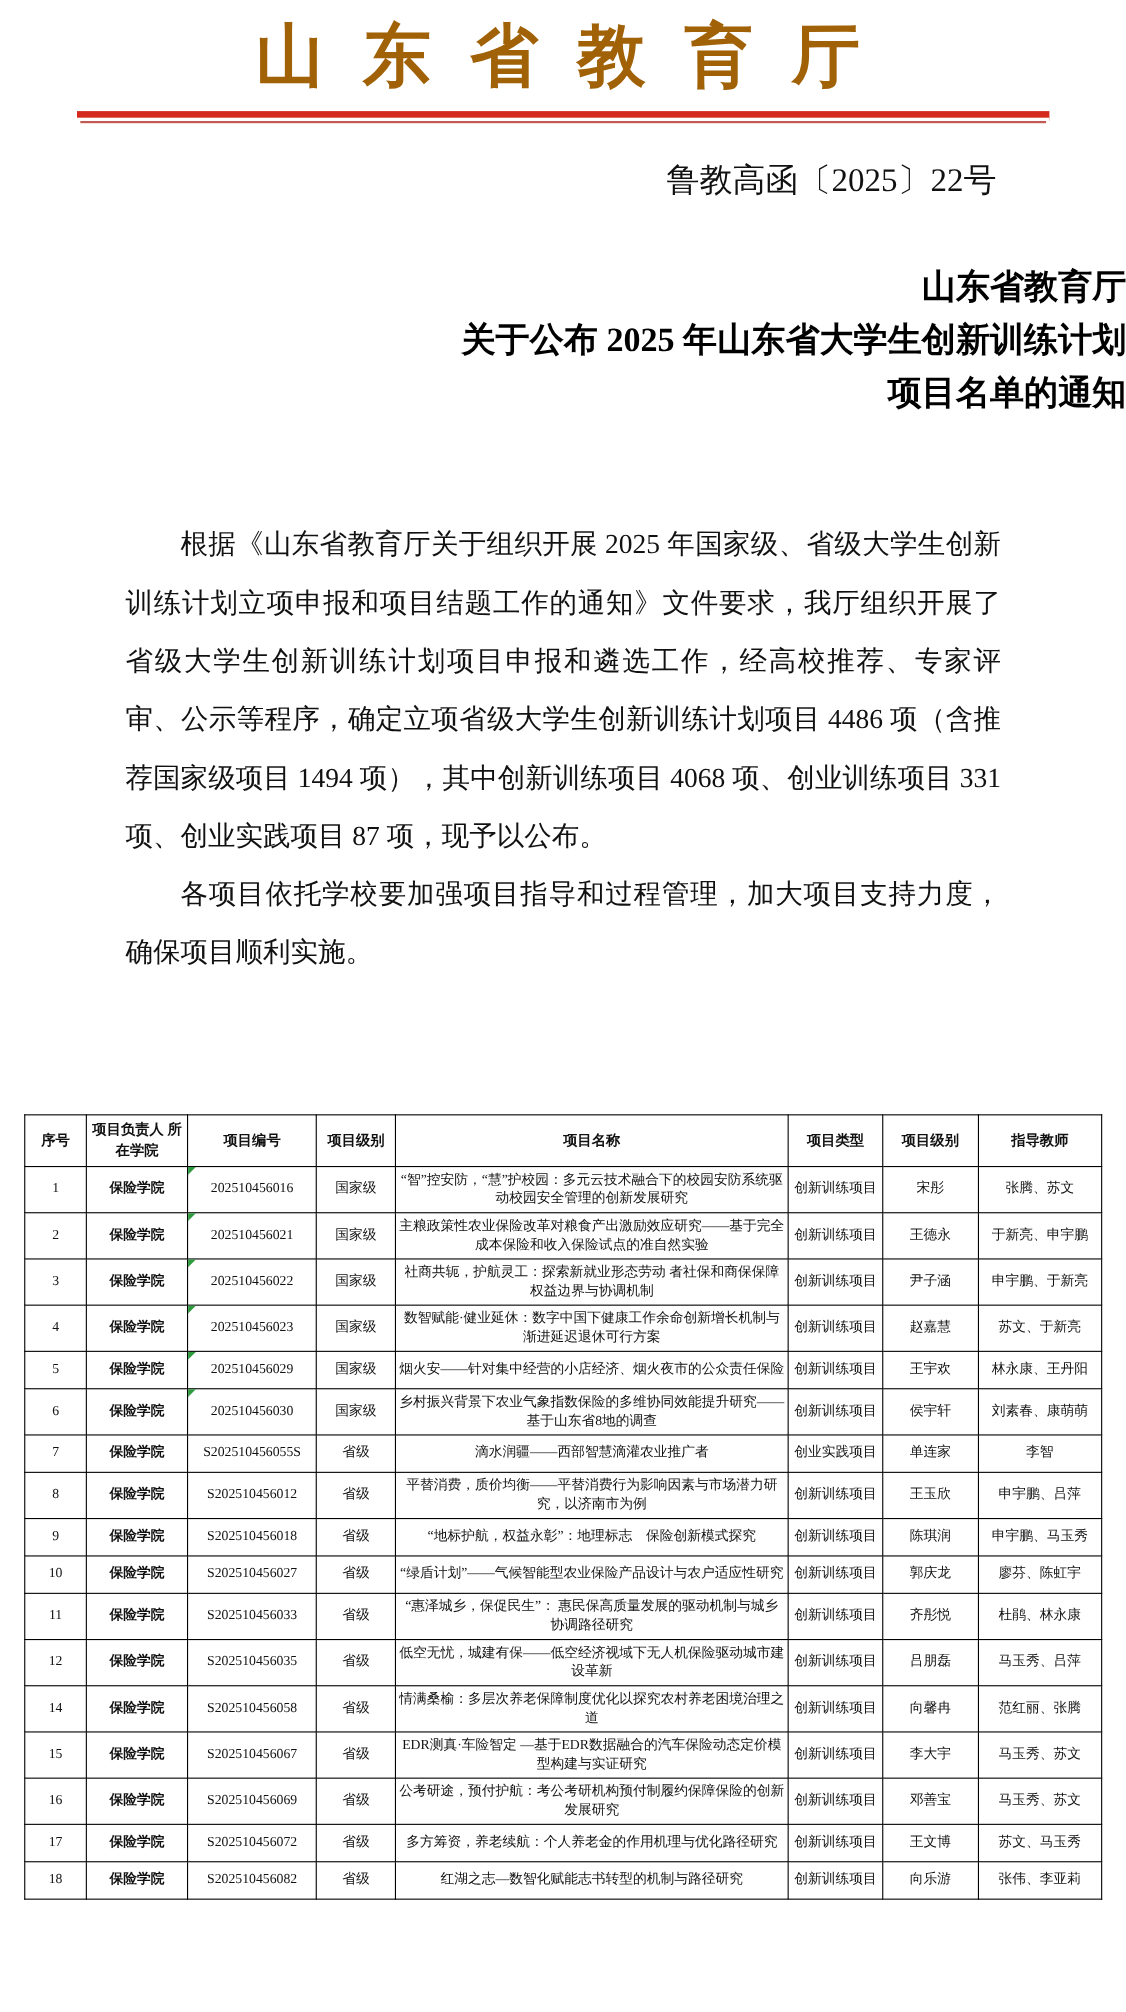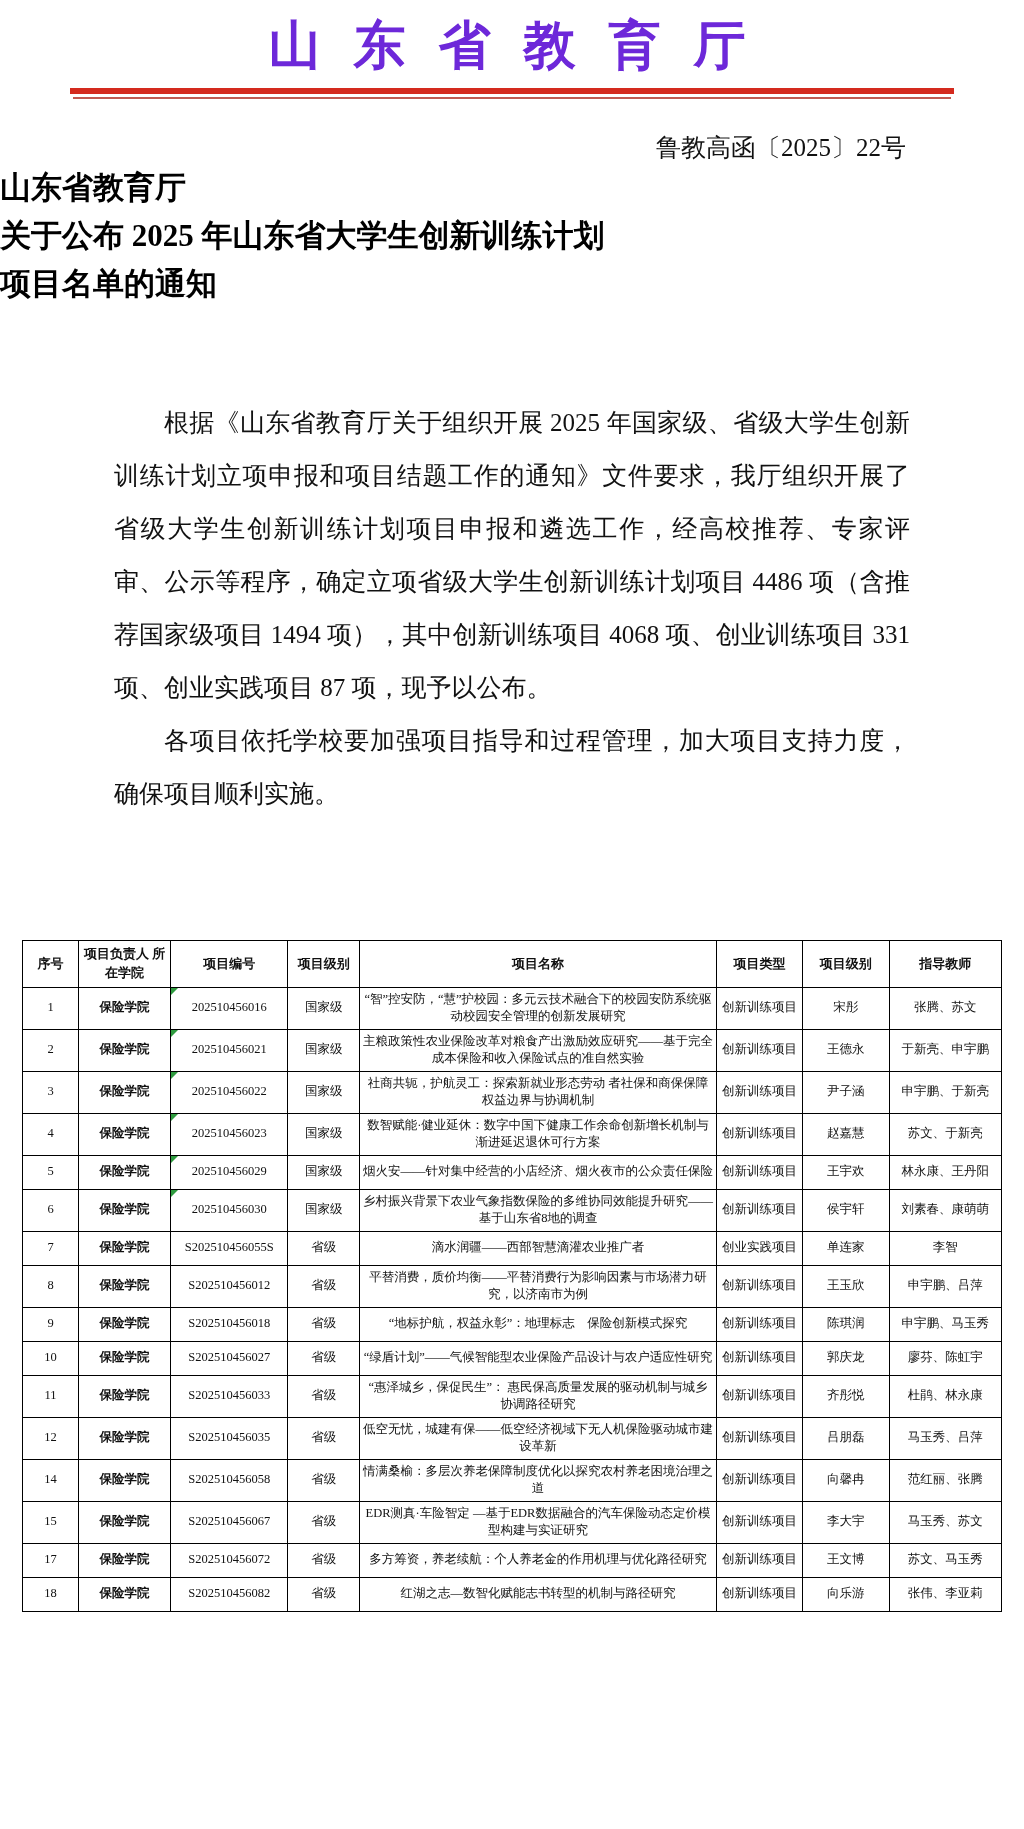--- a/index.html
+++ b/index.html
@@ -16,44 +16,45 @@
     font-family: "Liberation Serif", "DejaVu Serif", serif;
     color: #1a1a1a;
     overflow: hidden;
   }
   
   .letterhead {
     padding-top: 12px;
     text-align: center;
   }
   .agency-name {
-    font-size: 52px;
+    font-size: 62px;
     font-weight: bold;
-    color: #6d28d9;
+    color: #a16207;
     letter-spacing: 10px;
     line-height: 1.3;
     white-space: nowrap;
   }
   .red-rule {
     margin: 8px 70px 0 70px;
     height: 6px;
     background: #d42a1e;
     border-bottom: 3px solid #ffffff;
     box-shadow: 0 5px 0 -3px #c05a52;
   }
   .doc-number {
     margin-top: 34px;
     padding-right: 118px;
     text-align: right;
-    font-size: 25px;
+    font-size: 30px;
     color: #111;
   }
   
   .notice-title {
-    text-align: left;
+    margin-top: 52px;
+    text-align: right;
     font-weight: bold;
     font-size: 31px;
     line-height: 48px;
     color: #000;
   }
   
   .notice-body {
     margin: 88px 114px 0 114px;
     font-size: 25px;
     line-height: 53px;
@@ -298,20 +299,30 @@
             <td class="col-no">15</td>
             <td class="col-college">保险学院</td>
             <td class="col-code">S202510456067</td>
             <td class="col-level">省级</td>
             <td class="col-name">EDR测真·车险智定 —基于EDR数据融合的汽车保险动态定价模型构建与实证研究</td>
             <td class="col-type">创新训练项目</td>
             <td class="col-leader">李大宇</td>
             <td class="col-teachers">马玉秀、苏文</td>
           </tr>
           <tr>
+            <td class="col-no">16</td>
+            <td class="col-college">保险学院</td>
+            <td class="col-code">S202510456069</td>
+            <td class="col-level">省级</td>
+            <td class="col-name">公考研途，预付护航：考公考研机构预付制履约保障保险的创新发展研究</td>
+            <td class="col-type">创新训练项目</td>
+            <td class="col-leader">邓善宝</td>
+            <td class="col-teachers">马玉秀、苏文</td>
+          </tr>
+          <tr>
             <td class="col-no">17</td>
             <td class="col-college">保险学院</td>
             <td class="col-code">S202510456072</td>
             <td class="col-level">省级</td>
             <td class="col-name">多方筹资，养老续航：个人养老金的作用机理与优化路径研究</td>
             <td class="col-type">创新训练项目</td>
             <td class="col-leader">王文博</td>
             <td class="col-teachers">苏文、马玉秀</td>
           </tr>
           <tr>

